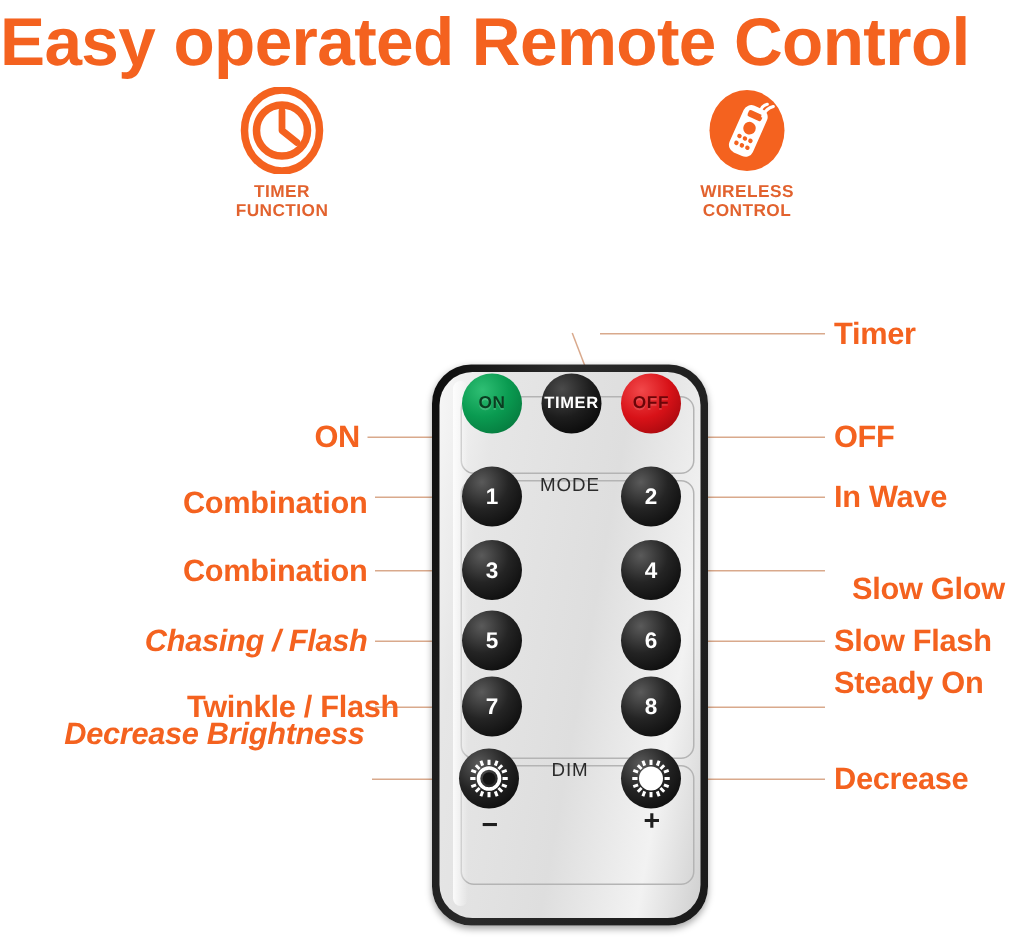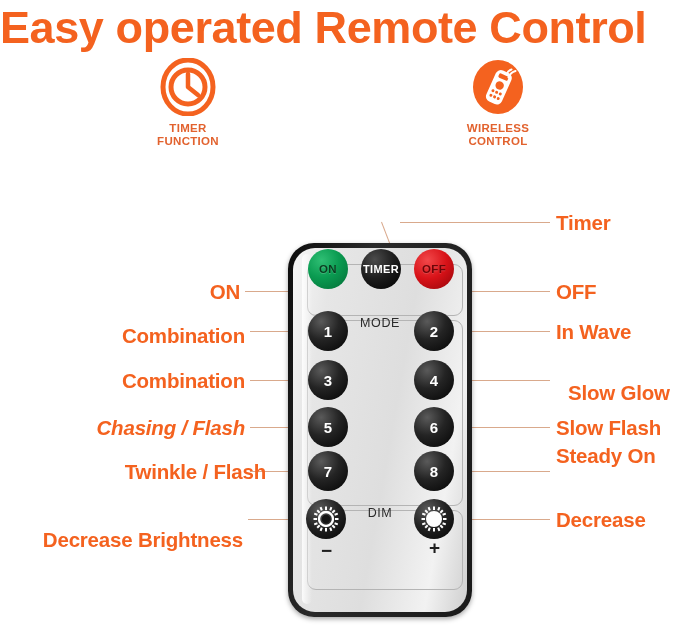--- a/index.html
+++ b/index.html
@@ -263,21 +263,21 @@
   <div class="leader" style="left:450px; top:380px; width:100px;"></div>
   <div class="leader" style="left:450px; top:427px; width:100px;"></div>
   <div class="leader" style="left:450px; top:471px; width:100px;"></div>
   <div class="leader" style="left:445px; top:519px; width:105px;"></div>
 
   <div class="callout left" style="left:0;   top:280px; width:240px;">ON</div>
   <div class="callout left" style="left:0;   top:324px; width:245px;">Combination</div>
   <div class="callout left" style="left:0;   top:369px; width:245px;">Combination</div>
   <div class="callout left" style="left:0;  top:416px; width:245px;font-style:italic;">Chasing / Flash</div>
   <div class="callout left" style="left:0;  top:460px; width:245px;margin-left:21px;">Twinkle / Flash</div>
-  <div class="callout left" style="left:0; top:528px; width:243px;">Decrease Brightness</div>
+  <div class="callout left" style="left:0; top:478px; width:243px;font-style:italic;">Decrease Brightness</div>
 
   <div class="callout right" style="left:556px; top:211px;">Timer</div>
   <div class="callout right" style="left:556px; top:280px;">OFF</div>
   <div class="callout right" style="left:556px; top:320px;text-align:right;">In Wave</div>
   <div class="callout right" style="left:568px; top:369px;margin-top:12px;">Slow Glow</div>
   <div class="callout right" style="left:556px; top:416px;">Slow Flash</div>
   <div class="callout right" style="left:556px; top:444px;">Steady On</div>
   <div class="callout right" style="left:556px; top:508px;">Decrease</div>
 
   <div class="remote">

